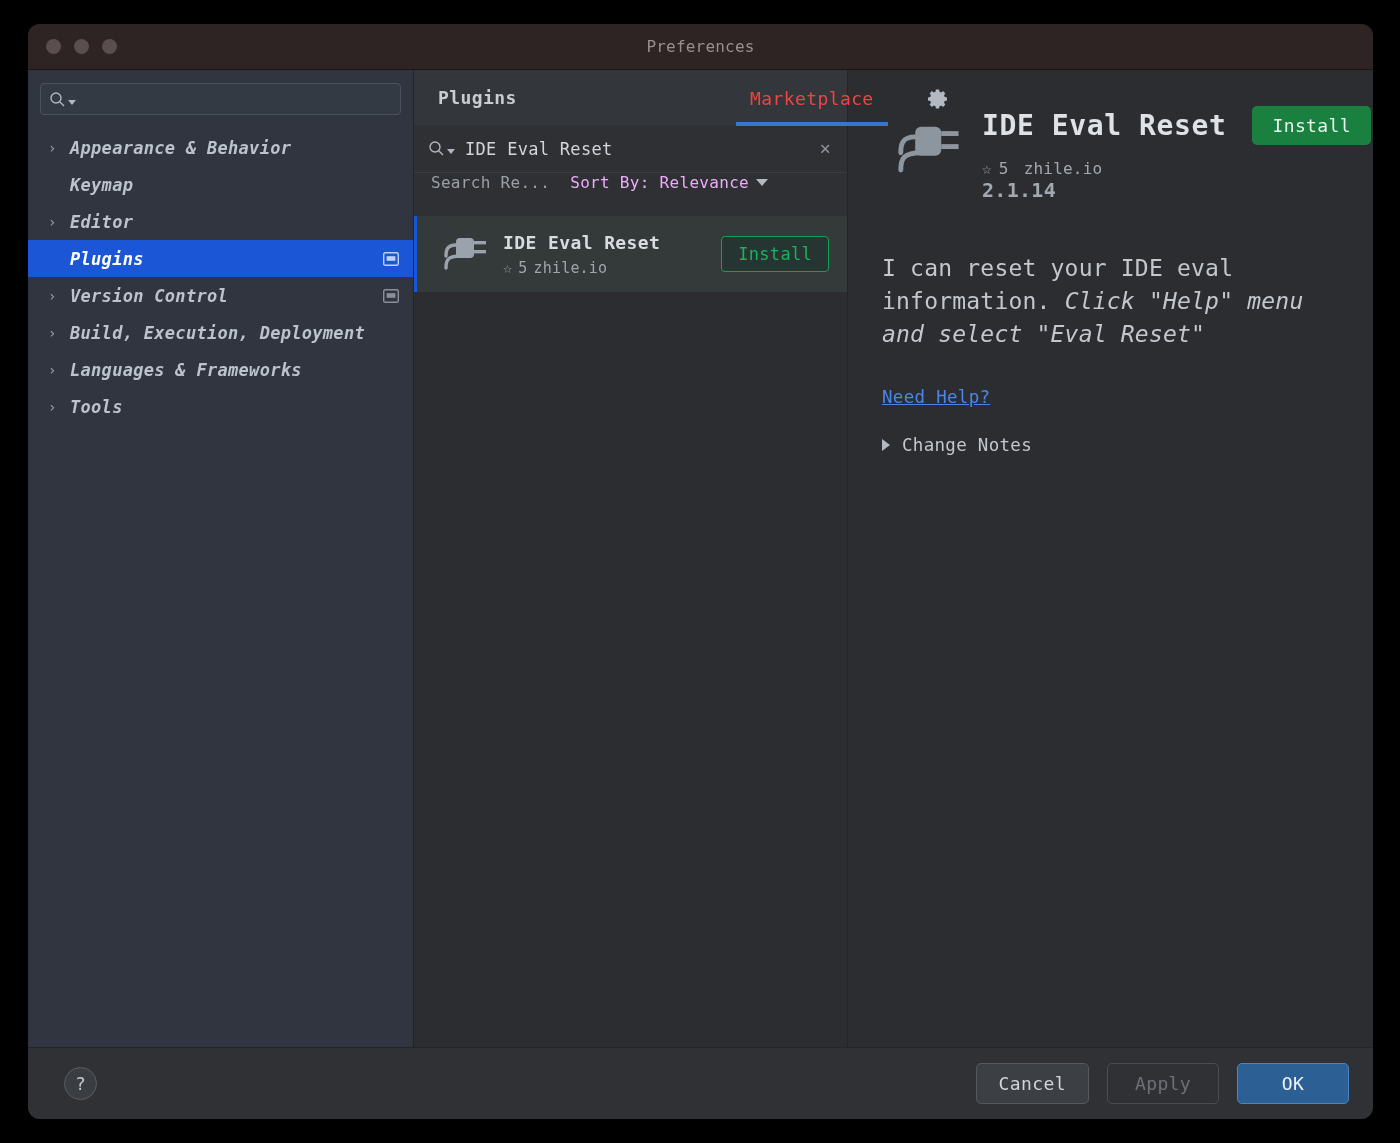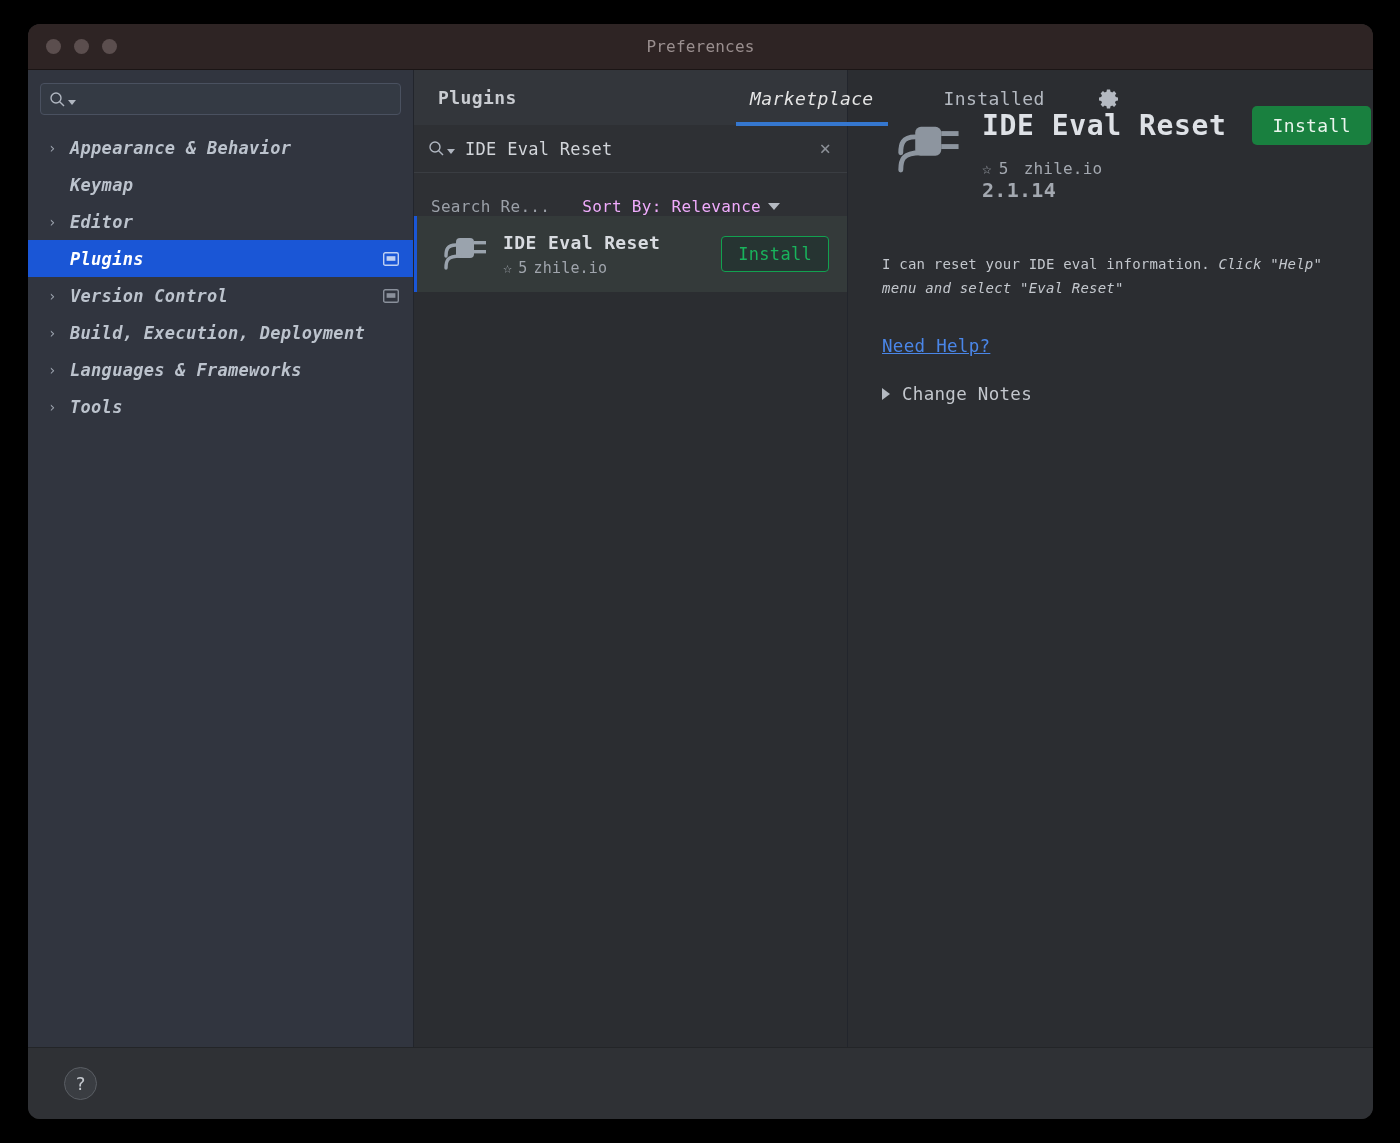--- a/index.html
+++ b/index.html
@@ -155,24 +155,24 @@
   .clear-x {
     color: #8c9097;
     font-size: 19px;
     line-height: 1;
     cursor: default;
   }
   .plugin-toolbar {
     height: 43px;
     min-height: 43px;
     display: flex;
-    align-items: flex-end;
+    align-items: flex-start;
     background: #2e3034;
     padding-left: 17px;
-    gap: 32px;
+    gap: 20px;
     font-size: 16px;
     color: #9ba0a8;
     letter-spacing: 0.3px;
   }
   .sortby { display: flex; align-items: center; gap: 7px; color: #f0abfc; }
   .caret-down {
     width: 0; height: 0;
     border-left: 6px solid transparent;
     border-right: 6px solid transparent;
     border-top: 7px solid #b4b9c1;
@@ -253,22 +253,22 @@
   }
   .detail-version {
     margin-top: 18px;
     font-size: 20px;
     color: #a3a8b0;
     letter-spacing: 0.3px;
     font-weight: bold;
   }
   .detail-desc {
     margin-top: 50px;
-    font-size: 14px;
-    line-height: 24px;
+    font-size: 23px;
+    line-height: 33px;
     color: #c3c7cd;
     letter-spacing: 0.2px;
     max-width: 460px;
   }
   .detail-desc .ital { font-style: italic; }
   .need-help {
     margin-top: 36px;
     font-size: 17.5px;
     color: #4a86e8;
     letter-spacing: 0.3px;
@@ -307,21 +307,21 @@
     align-items: center;
     justify-content: center;
     font-size: 18px;
     color: #b4b9c1;
     letter-spacing: 0.4px;
     position: relative;
     padding: 0 14px;
   }
   .tab-marketplace { margin-left: 294px; }
   .tab-installed { margin-left: 42px; }
-  .tab.active { color: #e5e5e5; font-style: italic; }
+  .tab.active { color: #ef4444; }
   .tab.active::after {
     content: "";
     position: absolute;
     left: 0; right: 0; bottom: 0;
     height: 4px;
     background: #3577cf;
   }
   .gear-btn {
     pointer-events: auto;
     display: flex;
@@ -390,23 +390,20 @@
       <div class="dot"></div>
       <div class="dot"></div>
       <div class="dot"></div>
     </div>
     <div class="titlebar-title">Preferences</div>
   </div>
 
   <div class="tabs">
     <div class="tab tab-marketplace active">
       <span>Marketplace</span>
-    </div>
-    <div class="tab tab-installed">
-      <span>Installed</span>
     </div>
     <div class="gear-btn">
       <svg width="24" height="24" viewBox="0 0 24 24">
         <path fill="#b4b9c1" d="M12 8.2a3.8 3.8 0 1 0 0 7.6 3.8 3.8 0 0 0 0-7.6zm0 5.9a2.1 2.1 0 1 1 0-4.2 2.1 2.1 0 0 1 0 4.2z"></path>
         <path fill="#b4b9c1" d="M21 13.6v-3.2l-2.3-.4a7 7 0 0 0-.7-1.7l1.3-1.9-2.2-2.3-1.9 1.4a7 7 0 0 0-1.7-.7L13.1 2.5H9.9L9.5 4.8a7 7 0 0 0-1.7.7L5.9 4.1 3.6 6.4l1.4 1.9a7 7 0 0 0-.7 1.7l-2.3.4v3.2l2.3.4c.17.6.4 1.17.7 1.7l-1.4 1.9 2.3 2.3 1.9-1.4c.53.3 1.1.53 1.7.7l.4 2.3h3.2l.4-2.3c.6-.17 1.17-.4 1.7-.7l1.9 1.4 2.2-2.3-1.3-1.9c.3-.53.53-1.1.7-1.7l2.3-.4z"></path>
       </svg>
     </div>
   </div>
 
   <div class="body">
@@ -565,15 +562,20 @@
         <span class="caret-right"></span>
         <span>Change Notes</span>
       </div>
     </div>
 
   </div>
 
   <div class="footer">
     <div class="help-circle">?</div>
     <div class="footer-spacer"></div>
+    <div class="footer-buttons">
+      <button class="btn btn-cancel">Cancel</button>
+      <button class="btn btn-apply">Apply</button>
+      <button class="btn btn-ok">OK</button>
+    </div>
   </div>
 
 </div>
 
 </body></html>

